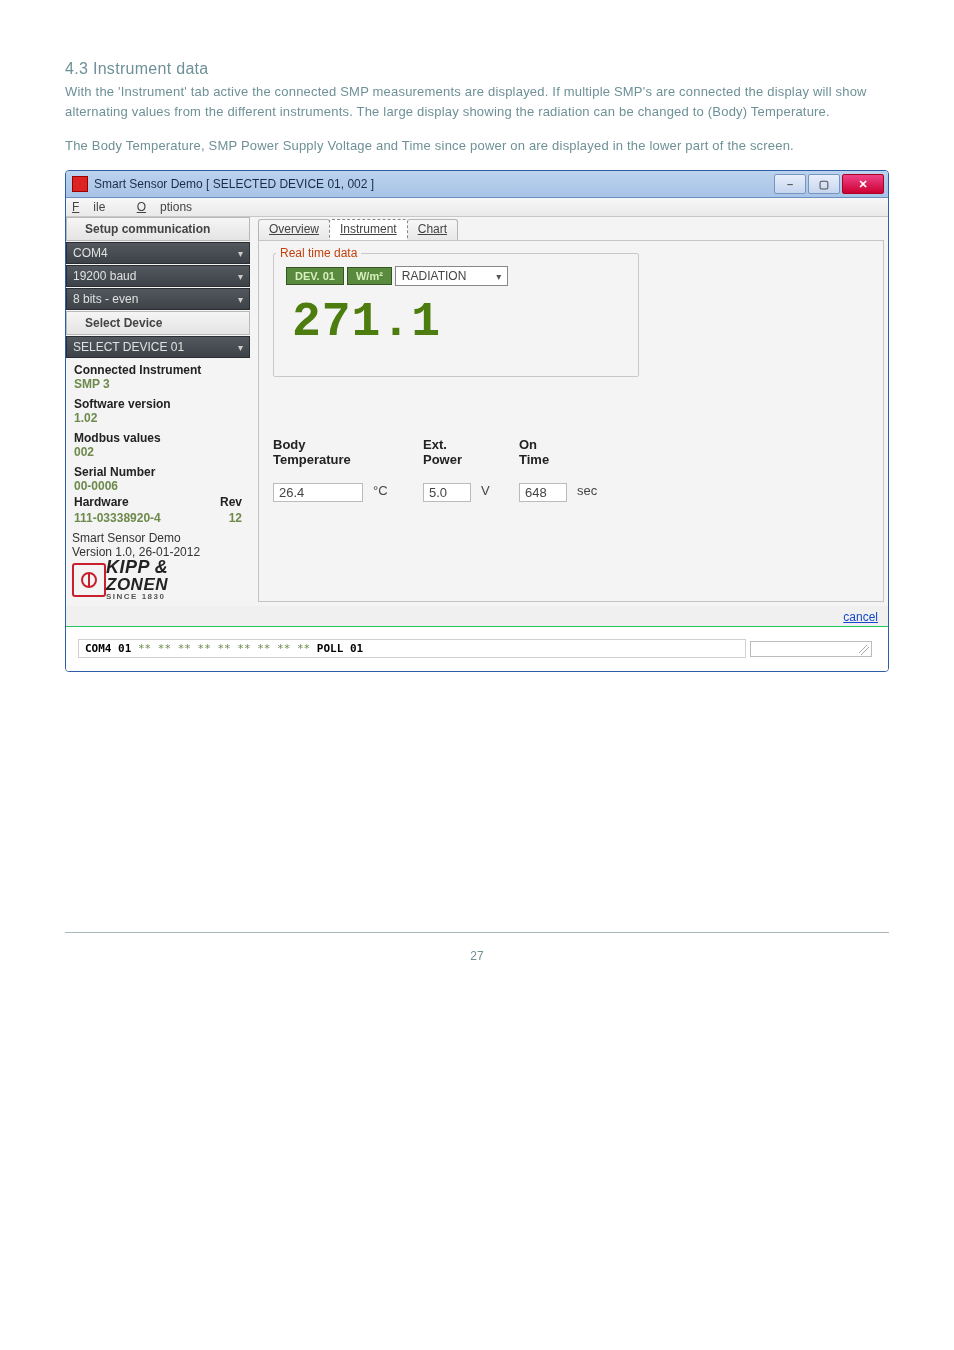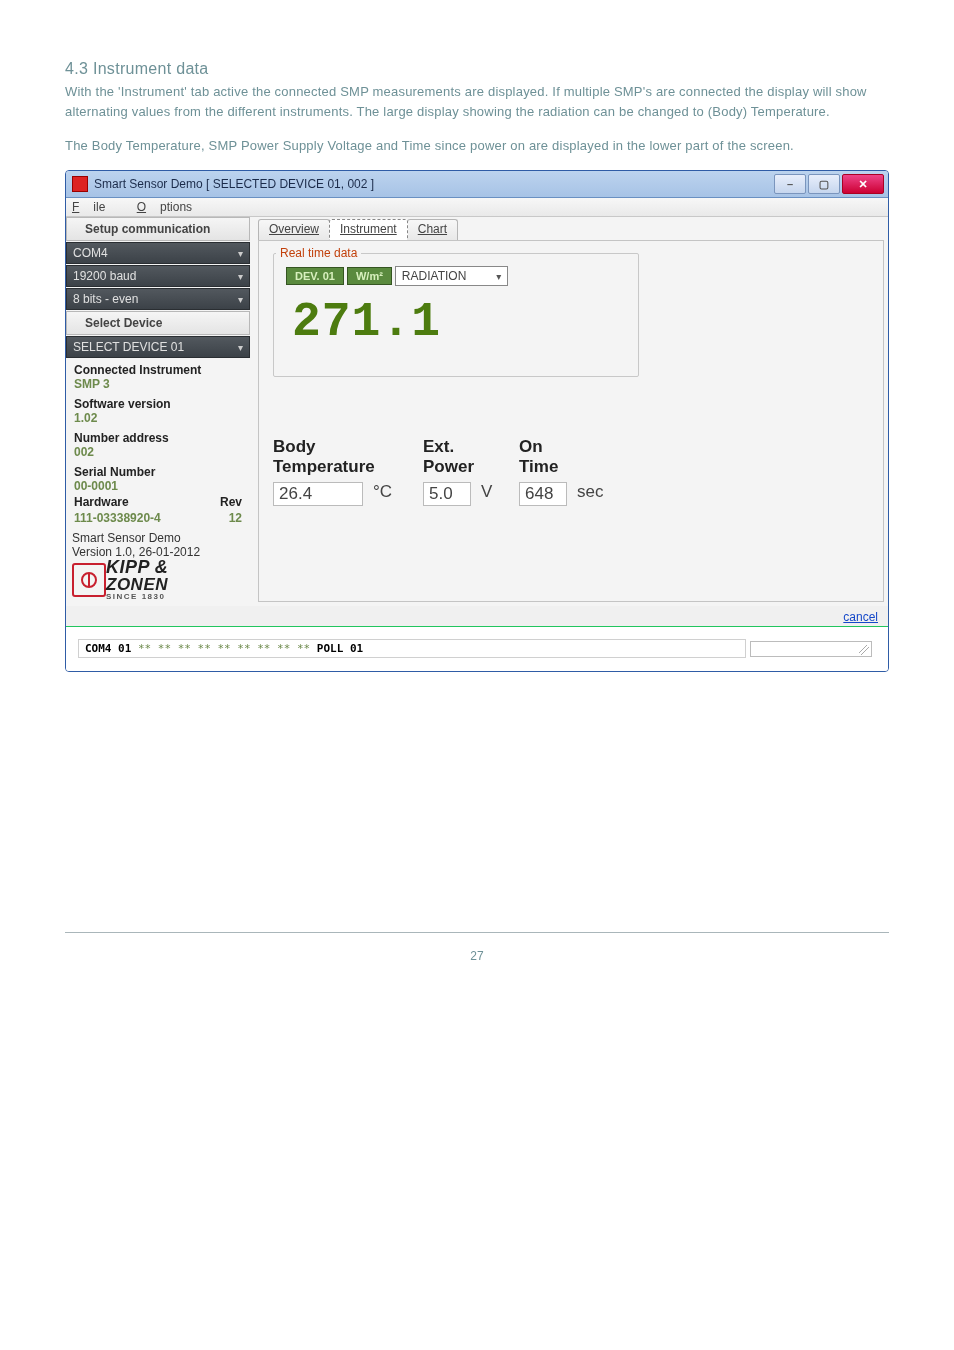--- a/index.html
+++ b/index.html
@@ -182,22 +182,22 @@
     line-height:1;
   }
   .auto-range {
     font-size:12px; display:flex; align-items:center; gap:4px;
     margin-left:28px;
   }
   .auto-range input { accent-color:#2a6; }
   .readings-row {
     display:grid;
     grid-template-columns: 90px 40px 48px 28px 48px 44px;
-    gap: 5px 10px;
-    font-size:17px;
+    gap: 16px 10px;
+    font-size:13px;
     margin-top: 60px;
   }
   .readings-row .hdr { font-weight:bold; color:#222; }
   .val-box { border:1px solid #bbb; background:#fff; padding:1px 5px; display:inline-block; min-width:36px;}
   .cancel-bar {
     text-align:right;
     padding: 4px 10px 2px;
     font-size:12px;
   }
   .cancel-bar a { color:#1548c9; text-decoration: underline; }
@@ -266,26 +266,26 @@
 
       <div class="info-block">
         <div class="info-label">Connected Instrument</div>
         <div class="info-value">SMP 3</div>
       </div>
       <div class="info-block">
         <div class="info-label">Software version</div>
         <div class="info-value">1.02</div>
       </div>
       <div class="info-block">
-        <div class="info-label">Number address</div>
+        <div class="info-label">Modbus values</div>
         <div class="info-value">002</div>
       </div>
       <div class="info-block">
         <div class="info-label">Serial Number</div>
-        <div class="info-value">00-0001</div>
+        <div class="info-value">00-0006</div>
       </div>
       <div class="hw-row">
         <span class="info-label">Hardware</span>
         <span class="info-label">Rev</span>
       </div>
       <div class="hw-row">
         <span class="info-value">111-03338920-4</span>
         <span class="info-value">12</span>
       </div>
 

